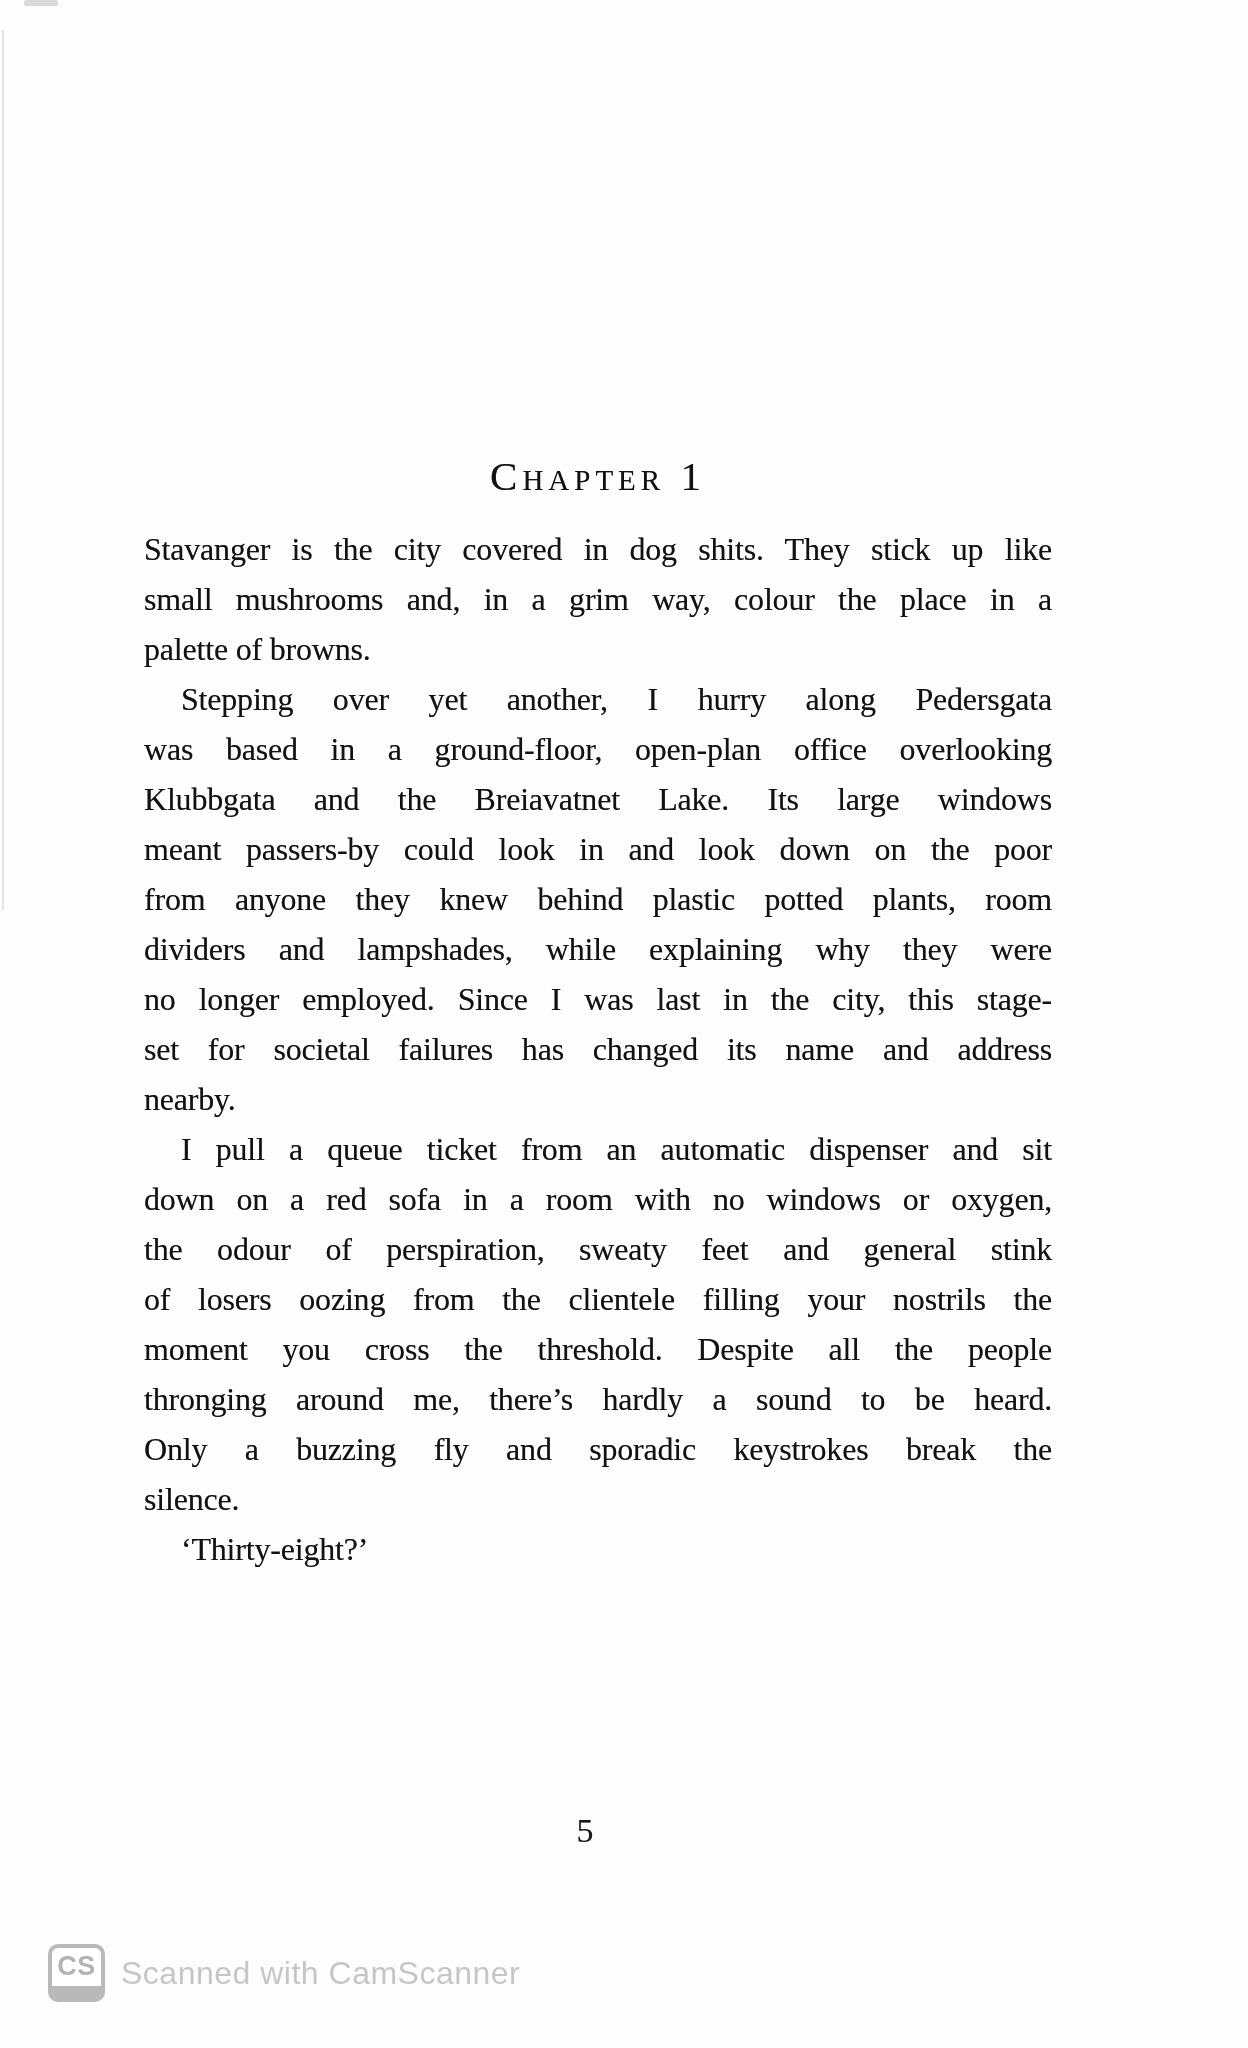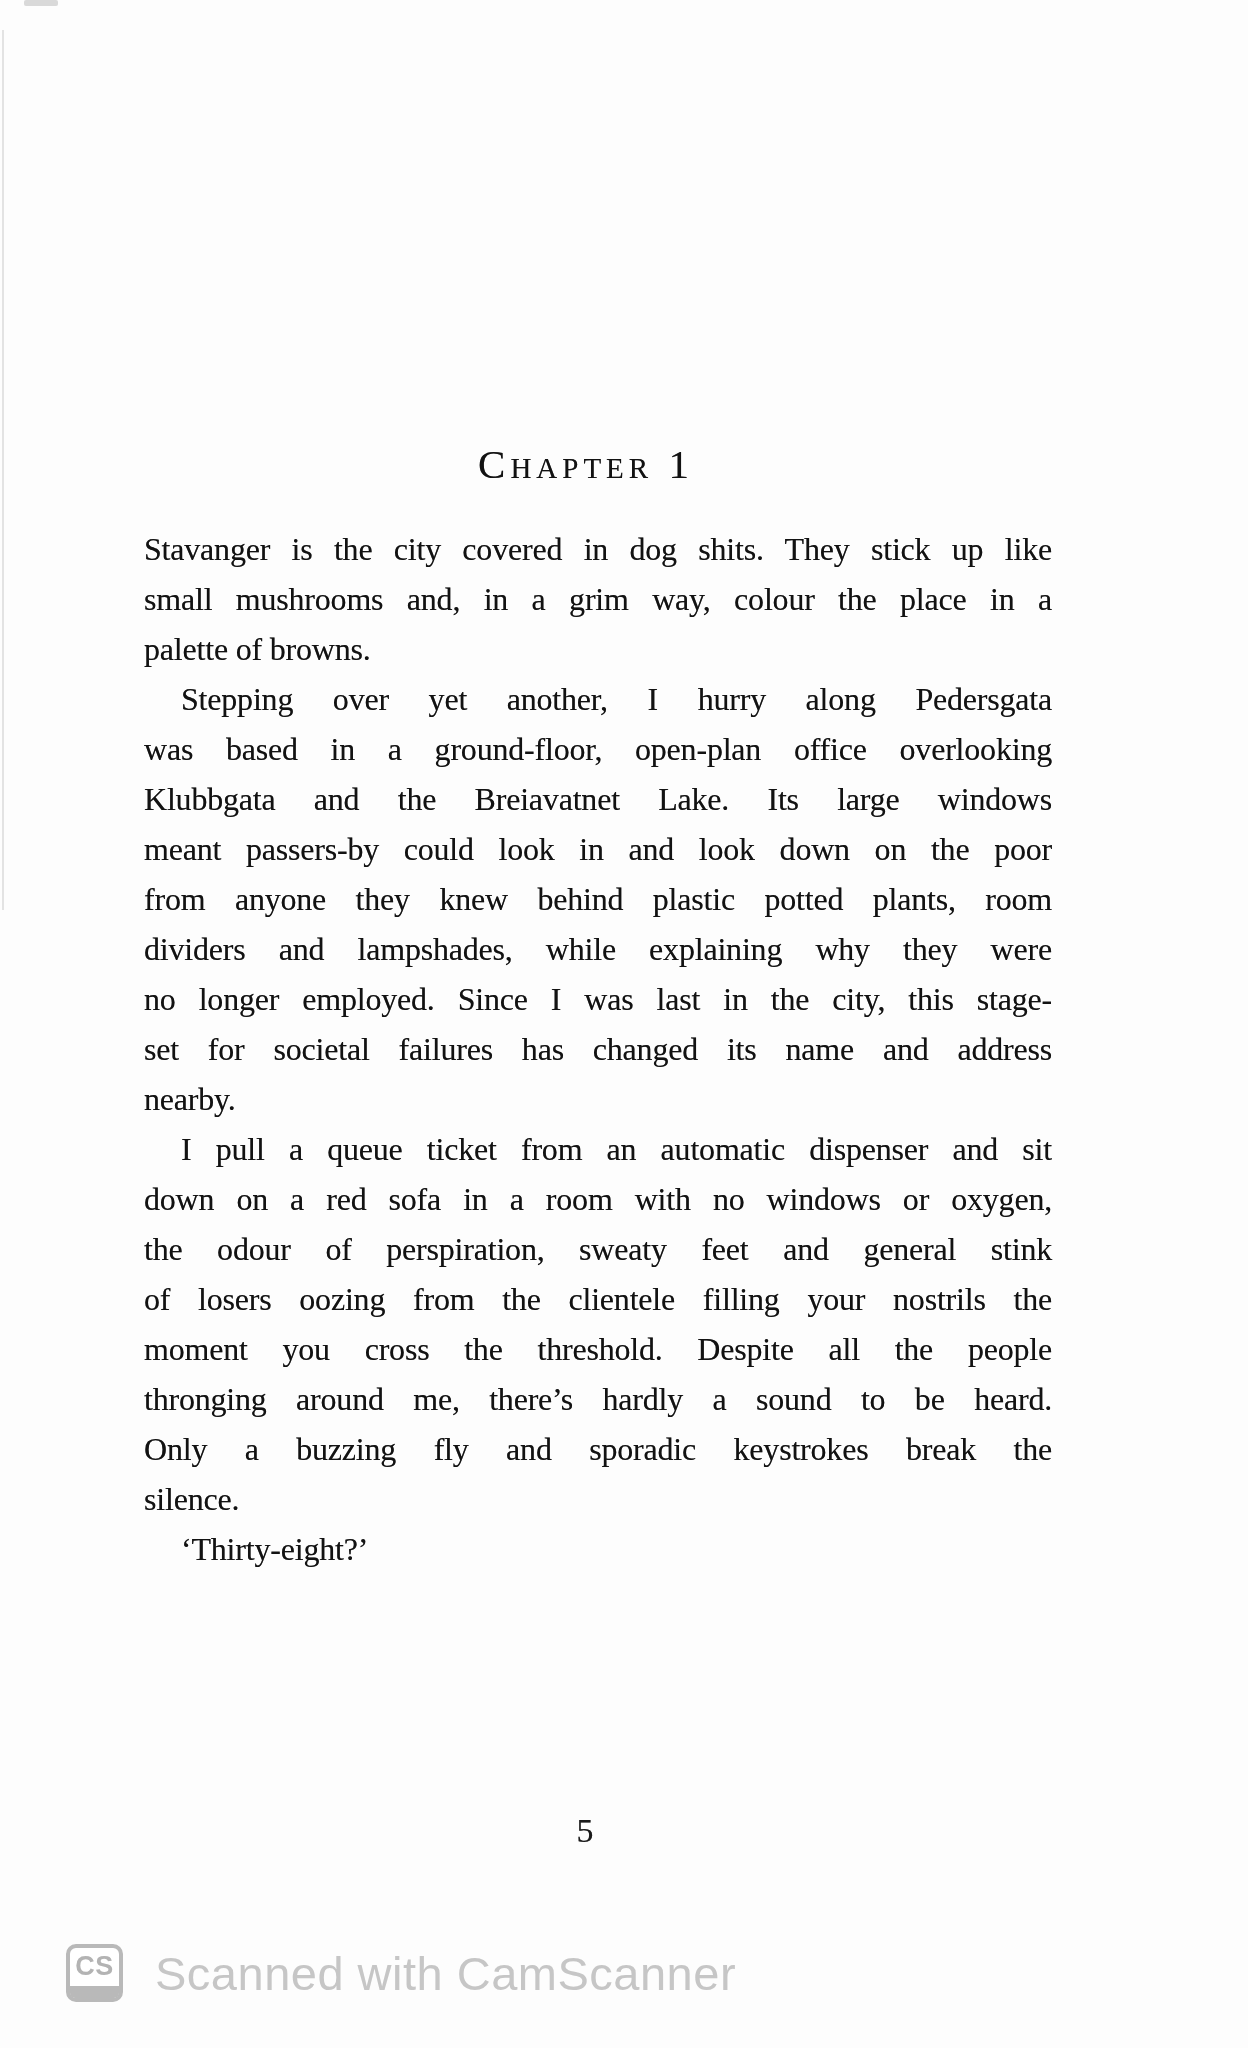--- a/index.html
+++ b/index.html
@@ -17,21 +17,21 @@
     position: absolute; left: 2px; top: 30px; width: 2px; height: 880px;
     background: #e3e3e3;
   }
   .corner-smudge {
     position: absolute; left: 24px; top: 0; width: 34px; height: 6px;
     background: #c9c9c9; opacity: .7; border-radius: 2px;
   }
 
   .chapter-heading {
     position: absolute; left: 128px; width: 908px; top: 436px;
-    margin: 4px; text-align: center;
+    margin: 16px; text-align: center;
     font-variant: small-caps;
     font-weight: normal;
     font-size: 41px;
     letter-spacing: 5px;
     color: #121212;
     text-shadow: 0 0 0.6px rgba(0,0,0,.55);
   }
 
   .text-block {
     position: absolute; left: 128px; width: 908px; top: 524px;
@@ -54,21 +54,21 @@
   .line.indent { padding-left: 37px; }
 
   .page-number {
     position: absolute; left: 535px; width: 100px; top: 1812px;
     text-align: center;
     font-size: 34px; color: #1a1a1a;
     text-shadow: 0 0 0.5px rgba(0,0,0,.5);
   }
 
   .watermark {
-    position: absolute; left: 66px; top: 1944px;
+    position: absolute; left: 48px; top: 1944px;
     display: flex; align-items: center;
     font-family: "Liberation Sans", sans-serif;
   }
   .cs-icon {
     position: relative;
     width: 57px; height: 58px;
     border: 4px solid #b9b9b9;
     border-radius: 10px;
     background: #ffffff;
     box-sizing: border-box;
@@ -80,22 +80,22 @@
     line-height: 36px;
     color: #b3b3b3;
     letter-spacing: 0.5px;
   }
   .cs-icon .band {
     position: absolute; left: 0; right: 0; bottom: 0; height: 12px;
     background: #b9b9b9;
     border-radius: 0 0 5px 5px;
   }
   .wm-text {
-    margin-left: 32px;
-    font-size: 47px;
+    margin-left: 16px;
+    font-size: 32px;
     color: #c6c6c6;
     letter-spacing: 0.5px;
   }
 </style>
 </head>
 <body>
 
 <div class="page">
   <div class="edge-line"></div>
   <div class="corner-smudge"></div>

